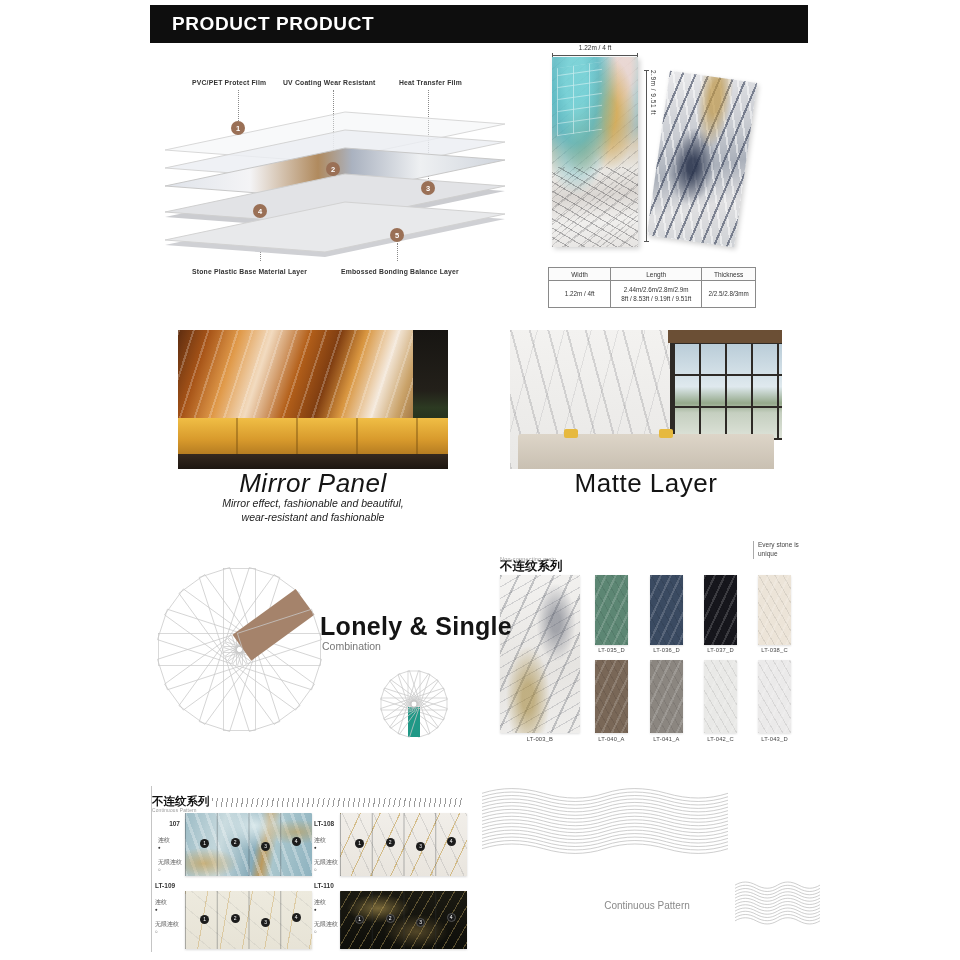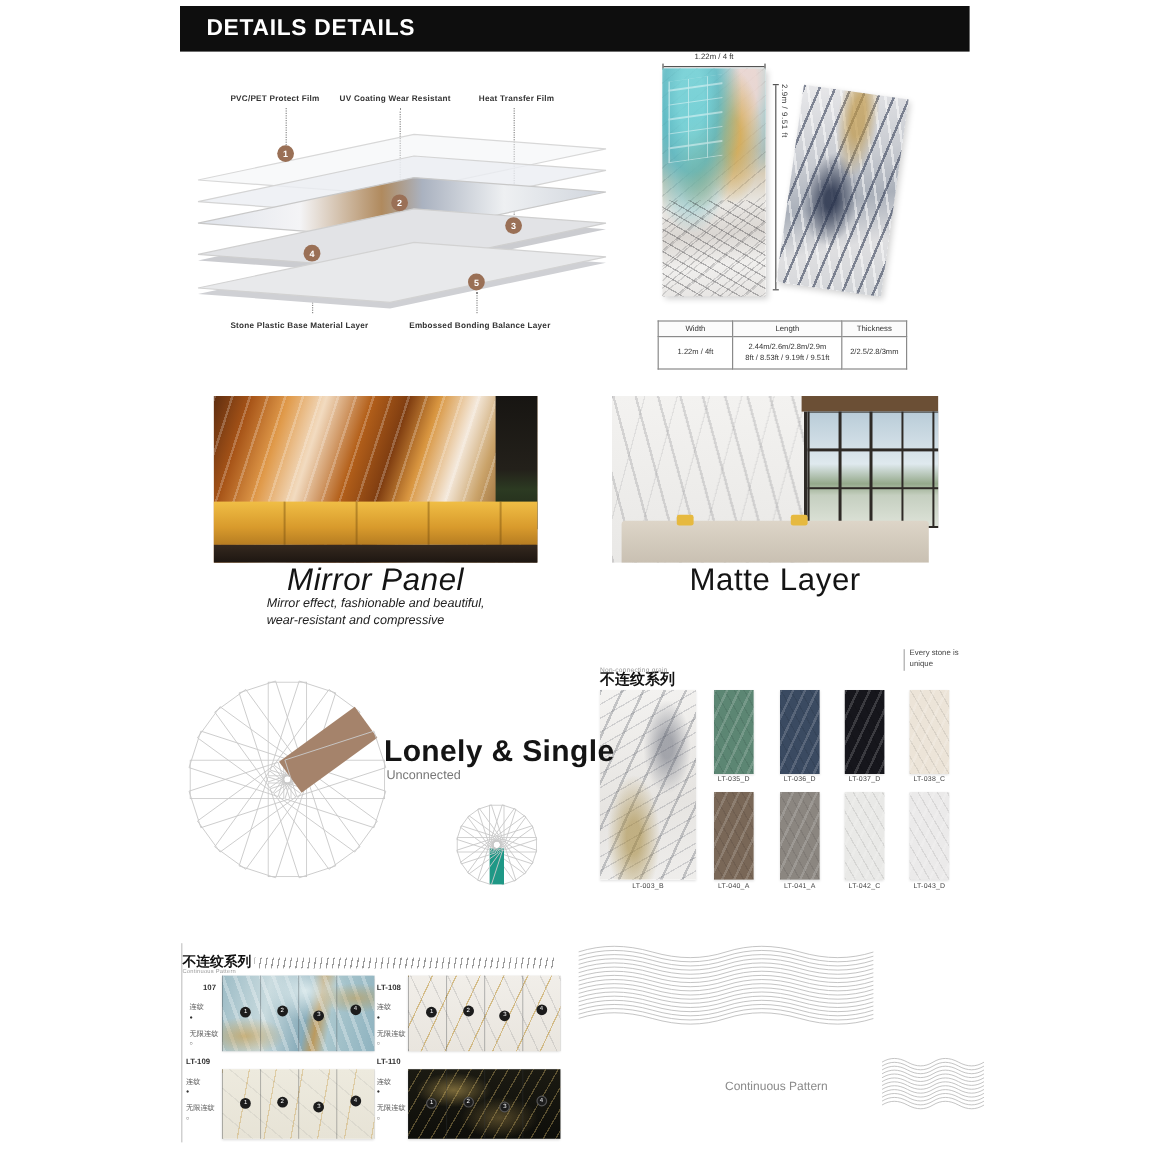--- a/index.html
+++ b/index.html
@@ -79,21 +79,21 @@
     background:
       repeating-linear-gradient(90deg, #2e2a26 0 2px, transparent 2px 26px),
       repeating-linear-gradient(0deg, #2e2a26 0 2px, transparent 2px 32px),
       linear-gradient(#b9ccd8 0%,#dfe9ee 45%,#95a98b 62%,#c5cfc0 72%,#dfe4da 100%); }
   .t-sofa { position:absolute; left:3%; bottom:0; width:94%; height:25%; border-radius:3px 3px 0 0;
     background:linear-gradient(#ddd5c8,#c9c0b2); }
   .pillow { position:absolute; width:14px; height:9px; border-radius:2px; background:#e6b93f; top:-5px; }
 
   .panel-title { font-size:26px; font-weight:500; color:#141414; text-align:center; letter-spacing:.5px; }
   .panel-desc { font-style:italic; font-size:10.5px; color:#222; line-height:1.3; text-align:center; }
-  .panel-desc .inner { display:inline-block; text-align:left; }
+  .panel-desc .inner { display:inline-block; text-align:center; }
 
   
   .cn-title { font-size:12.5px; font-weight:bold; color:#111; }
   .cn-sub { font-size:5.5px; color:#999; letter-spacing:.2px; }
   .unique-note { border-left:1px solid #aaa; padding-left:4px; font-size:6.5px; color:#444; line-height:1.35; }
   .swatch { box-shadow:0 1px 2px rgba(0,0,0,.12); }
   .veins { position:absolute; inset:0; opacity:.8;
     background:repeating-linear-gradient(115deg, rgba(255,255,255,.20) 0 2px, transparent 2px 9px),
                repeating-linear-gradient(60deg, rgba(0,0,0,.10) 0 1px, transparent 1px 7px); }
   .swatch-code { font-size:5.8px; color:#444; text-align:center; letter-spacing:.2px; }
@@ -144,21 +144,21 @@
   
   .lk-title { font-size:21px; font-weight:bold; color:#141414; text-align:center; letter-spacing:.3px; }
   .lk-sub { font-size:10px; color:#8a8a8a; text-align:center; }
 </style>
 </head>
 <body>
 
 <div id="page">
 
   <div class="abs hdr">
-    <span>DETAILS DETAILS</span>
+    <span>PRODUCT PRODUCT</span>
   </div>
 
   <div class="abs lab" style="left:192px; top:79px;">PVC/PET Protect Film</div>
   <div class="abs lab" style="left:283px; top:79px;">UV Coating Wear Resistant</div>
   <div class="abs lab" style="left:399px; top:79px;">Heat Transfer Film</div>
 
   <div class="abs dot-line" style="left:238px; top:90px; height:31px;"></div>
   <div class="abs dot-line" style="left:333px; top:90px; height:72px;"></div>
   <div class="abs dot-line" style="left:428px; top:90px; height:91px;"></div>
   <div class="abs dot-line" style="left:260px; top:219px; height:42px;"></div>
@@ -224,21 +224,21 @@
   <div class="abs photo mirror-photo">
     <div class="m-wall"></div>
     <div class="m-window"></div>
     <div class="m-sofa"></div>
     <div class="m-floor"></div>
   </div>
   <div class="abs panel-title" style="left:178px; top:468px; width:270px;font-style:italic;">Mirror Panel</div>
   <div class="abs panel-desc" style="left:178px; top:497px; width:270px;">
     <span class="inner">
       <span style="display:block;">Mirror effect, fashionable and beautiful,</span>
-      <span style="display:block;">wear-resistant and compressive</span>
+      <span style="display:block;">wear-resistant and fashionable</span>
     </span>
   </div>
 
   <div class="abs photo matte-photo">
     <div class="t-wall"></div>
     <div class="t-ceiling"></div>
     <div class="t-win"></div>
     <div class="t-sofa">
       <span class="pillow" style="left:18%;"></span>
       <span class="pillow" style="left:55%;"></span>
@@ -306,21 +306,21 @@
         <rect x="90.5" y="71.5" width="78" height="32" transform="rotate(216 87.5 87.5)" fill="none" stroke="#c9c9c9" stroke-width="0.7"></rect>
         <rect x="90.5" y="71.5" width="78" height="32" transform="rotate(234 87.5 87.5)" fill="none" stroke="#c9c9c9" stroke-width="0.7"></rect>
         <rect x="90.5" y="71.5" width="78" height="32" transform="rotate(252 87.5 87.5)" fill="none" stroke="#c9c9c9" stroke-width="0.7"></rect>
         <rect x="90.5" y="71.5" width="78" height="32" transform="rotate(270 87.5 87.5)" fill="none" stroke="#c9c9c9" stroke-width="0.7"></rect>
         <rect x="90.5" y="71.5" width="78" height="32" transform="rotate(288 87.5 87.5)" fill="none" stroke="#c9c9c9" stroke-width="0.7"></rect>
         <rect x="90.5" y="71.5" width="78" height="32" transform="rotate(306 87.5 87.5)" fill="none" stroke="#c9c9c9" stroke-width="0.7"></rect>
         <rect x="90.5" y="71.5" width="78" height="32" transform="rotate(324 87.5 87.5)" fill="#a5836b" stroke="none" stroke-width="0.7"></rect>
         <rect x="90.5" y="71.5" width="78" height="32" transform="rotate(342 87.5 87.5)" fill="none" stroke="#c9c9c9" stroke-width="0.7"></rect>
       </svg></div>
   <div class="abs big-title" style="left:320px; top:612px;">Lonely &amp; Single</div>
-  <div class="abs sub-gray" style="left:322px; top:640px;">Unconnected</div>
+  <div class="abs sub-gray" style="left:322px; top:640px;">Combination</div>
   <div class="abs pinwheel" style="left:378px; top:668px;"><svg width="72" height="72" viewBox="0 0 72 72">
         <rect x="39" y="30" width="30" height="12" transform="rotate(0 36 36)" fill="none" stroke="#c9c9c9" stroke-width="0.7"></rect>
         <rect x="39" y="30" width="30" height="12" transform="rotate(18 36 36)" fill="none" stroke="#c9c9c9" stroke-width="0.7"></rect>
         <rect x="39" y="30" width="30" height="12" transform="rotate(36 36 36)" fill="none" stroke="#c9c9c9" stroke-width="0.7"></rect>
         <rect x="39" y="30" width="30" height="12" transform="rotate(54 36 36)" fill="none" stroke="#c9c9c9" stroke-width="0.7"></rect>
         <rect x="39" y="30" width="30" height="12" transform="rotate(72 36 36)" fill="none" stroke="#c9c9c9" stroke-width="0.7"></rect>
         <rect x="39" y="30" width="30" height="12" transform="rotate(90 36 36)" fill="#1f9886" stroke="none" stroke-width="0.7"></rect>
         <rect x="39" y="30" width="30" height="12" transform="rotate(108 36 36)" fill="none" stroke="#c9c9c9" stroke-width="0.7"></rect>
         <rect x="39" y="30" width="30" height="12" transform="rotate(126 36 36)" fill="none" stroke="#c9c9c9" stroke-width="0.7"></rect>
         <rect x="39" y="30" width="30" height="12" transform="rotate(144 36 36)" fill="none" stroke="#c9c9c9" stroke-width="0.7"></rect>

